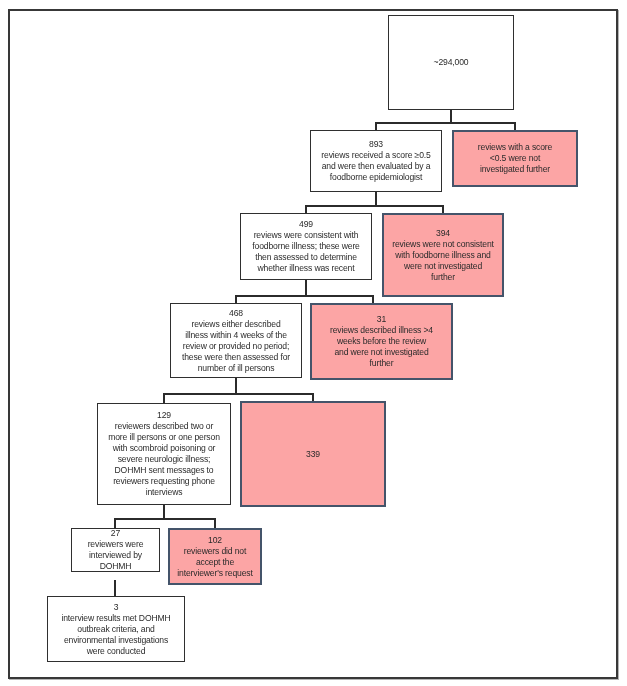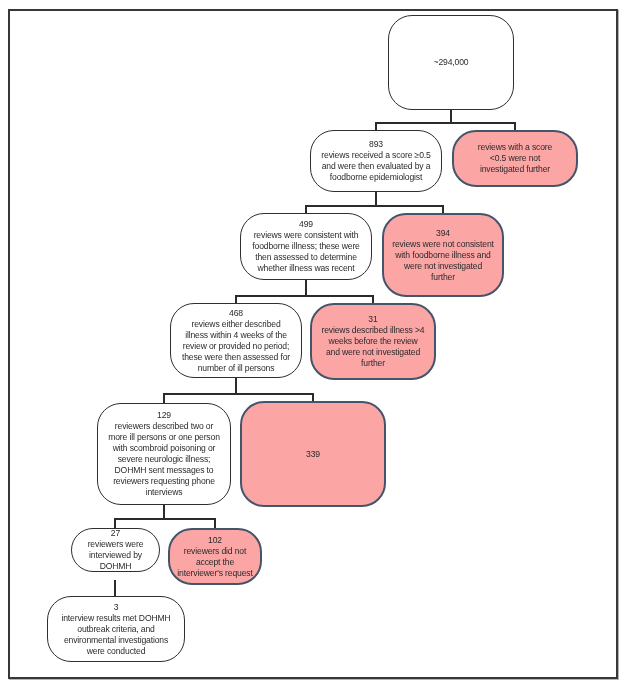--- a/index.html
+++ b/index.html
@@ -10,21 +10,21 @@
   }
   .frame{
     position:absolute;left:8px;top:9px;width:606px;height:666px;
     border:2px solid #383838;box-shadow:1px 1px 0 #b4b4b4;
     background:transparent;
   }
   .node{
     position:absolute;box-sizing:border-box;
     display:flex;flex-direction:column;justify-content:center;
     text-align:center;font-size:8.6px;line-height:11px;letter-spacing:-0.15px;
-    padding:3px 2px;z-index:2;border-radius:24px;
+    padding:3px 2px;z-index:2;
   }
   .step{background:#ffffff;border:1.5px solid #2f2f2f;}
   .excl{background:#fca5a5;border:2px solid #44546a;}
   .count{white-space:pre-line;}
   .body{white-space:pre-line;}
   .line{position:absolute;background:#2b2b2b;z-index:1;}
   .v{width:2px;}
   .h{height:2px;}
 </style>
 </head>
@@ -92,21 +92,21 @@
   </div>
 
   <div class="node step" style="left:170px;top:303px;width:132px;height:75px;">
     <div class="count">468</div>
     <div class="body">reviews either described
 illness within 4 weeks of the
 review or provided no period;
 these were then assessed for
 number of ill persons</div>
   </div>
-  <div class="node excl" style="left:310px;top:303px;width:126px;height:77px;">
+  <div class="node excl" style="left:310px;top:303px;width:143px;height:77px;">
     <div class="count">31</div>
     <div class="body">reviews described illness &gt;4
 weeks before the review
 and were not investigated
 further</div>
   </div>
 
   <div class="node step" style="left:97px;top:403px;width:134px;height:102px;">
     <div class="count">129</div>
     <div class="body">reviewers described two or

